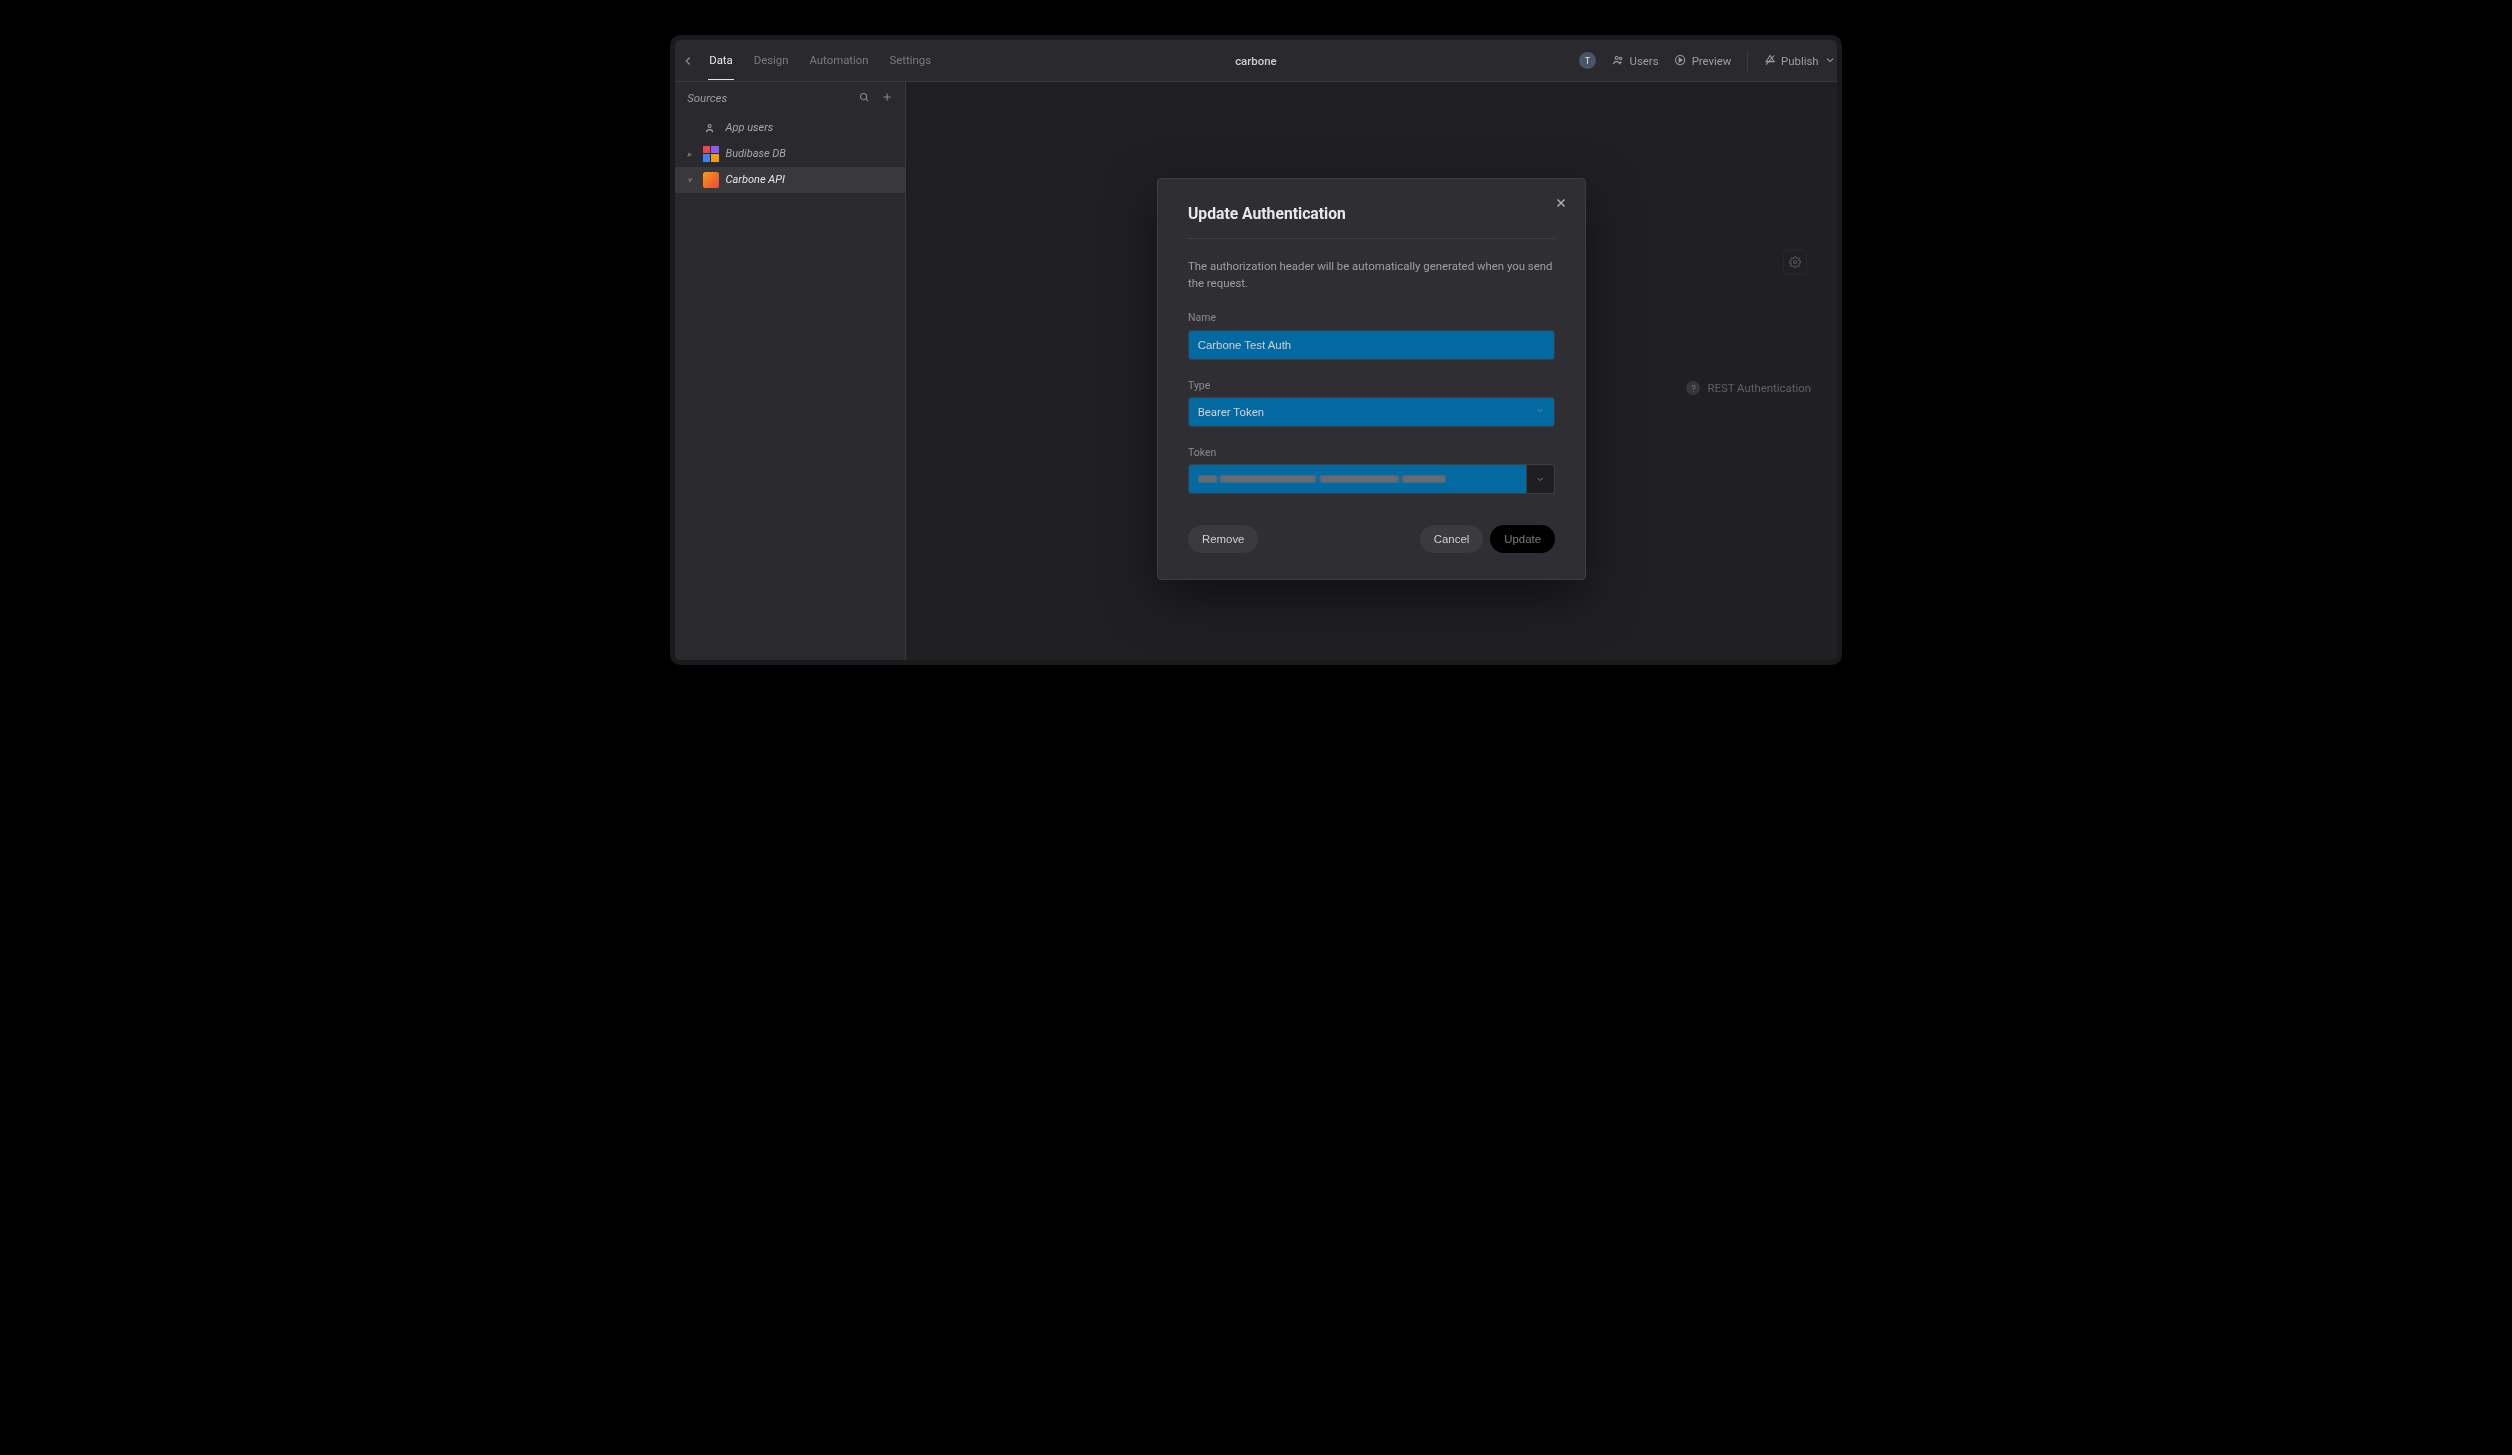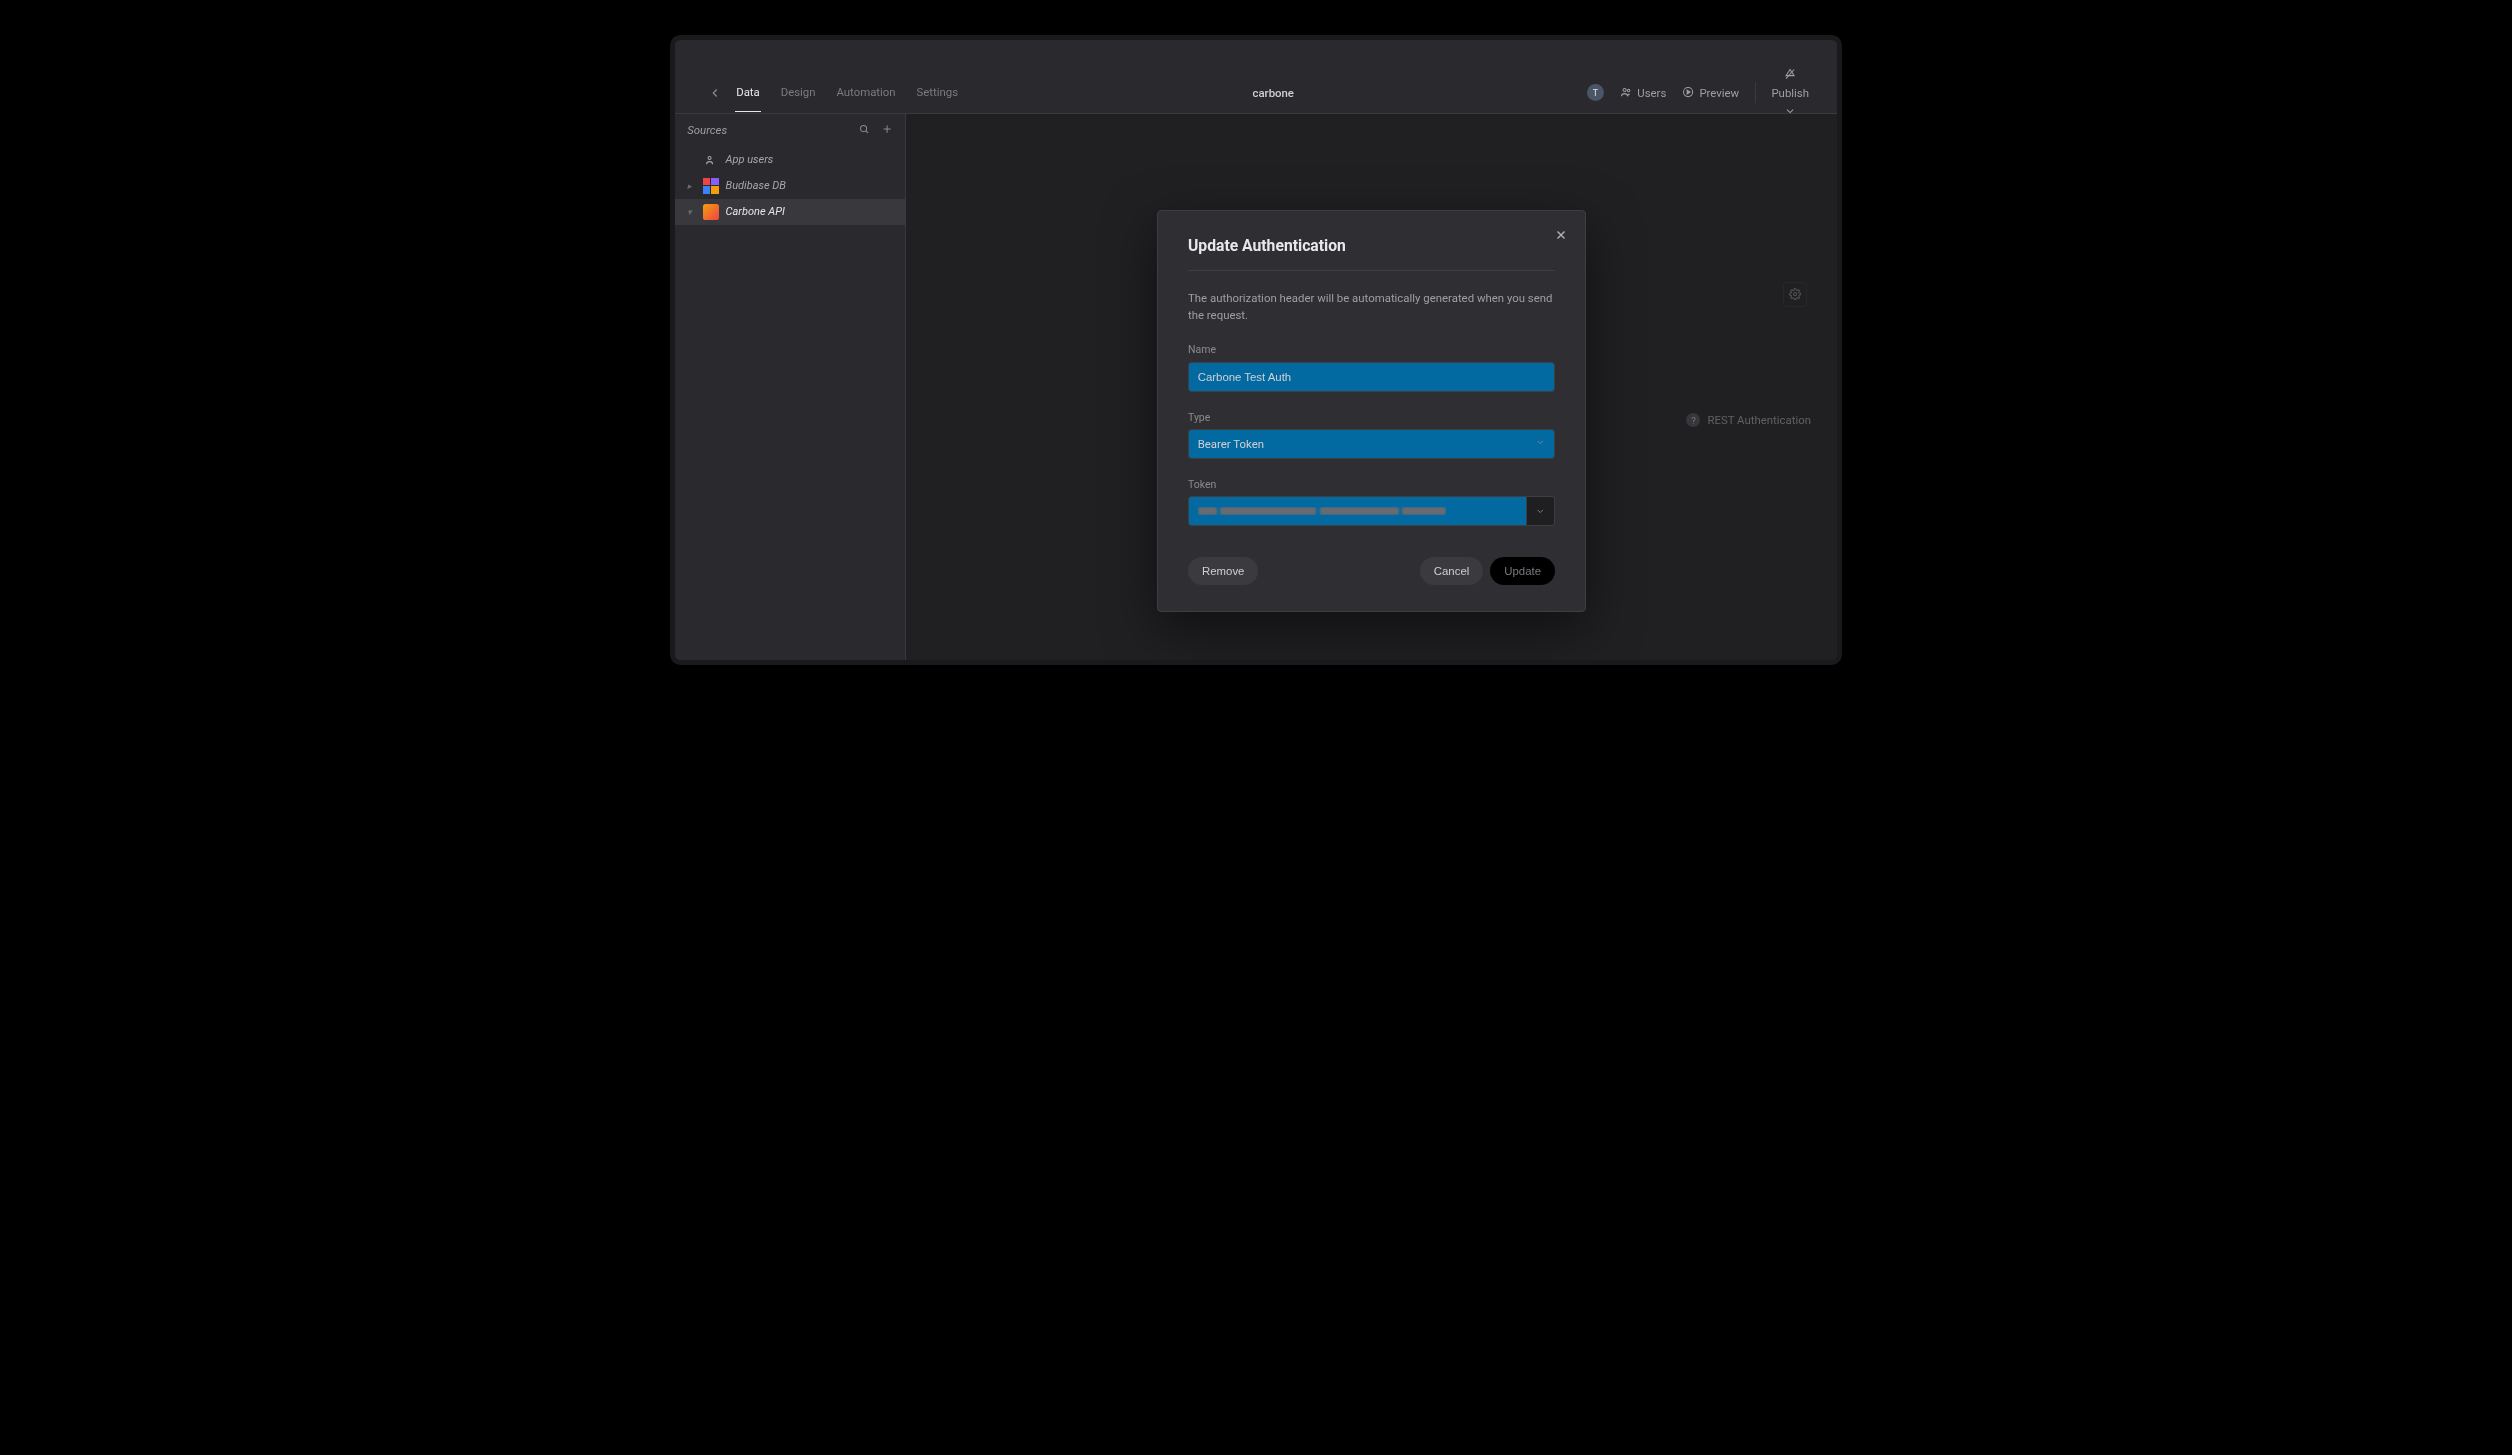--- a/index.html
+++ b/index.html
@@ -18,37 +18,36 @@
     display: flex;
     flex-direction: column;
     box-shadow: 0 17.5px 52px rgba(0,0,0,.6);
   }
 
   
   .topbar {
     height: 42px;
     display: flex;
     align-items: center;
-    padding: 0 28px;
+    padding: 0 1px;
     border-bottom: 0.9px solid #3a3a3e;
     color: #9e9ea4;
     font-size: 11.4px;
-    margin-top: 32px;
   }
   .topbar .back { width: 24.5px; display:flex; align-items:center; justify-content:center; color:#8a8a90; }
   .topbar .tabs { display:flex; gap: 17.5px; margin-left: 7px; }
   .topbar .tab { padding: 12.2px 1.7px; color:#7a7a80; border-bottom: 1.7px solid transparent; cursor:pointer; }
   .topbar .tab.active { color:#e6e6ea; border-bottom-color:#e6e6ea; }
   .topbar .title { flex:1; text-align:center; color:#d0d0d4; font-weight:500; }
   .topbar .right { display:flex; align-items:center; gap: 15.7px; }
   .avatar { width:17.5px; height:17.5px; border-radius:50%; background:#4a5568; display:flex; align-items:center; justify-content:center; font-size:8.7px; color:#e6e6ea; }
   .tbtn { display:flex; align-items:center; gap:5.2px; color:#9e9ea4; font-size:11.4px; cursor:pointer; }
   .tbtn svg { width:12.2px; height:12.2px; }
   .divider-v { width:0.9px; height:21px; background:#3a3a3e; }
-  .publish { display:flex; align-items:center; gap:5.2px;flex-direction:column; }
+  .publish { display:flex; align-items:center; gap:5.2px; }
 
   
   .body { flex:1; display:flex; overflow:hidden; }
   .sidebar {
     width: 231px;
     background:#2a2a2e;
     border-right:0.9px solid #3a3a3e;
     display:flex; flex-direction:column;font-style:italic;
   }
   .sources-head {

